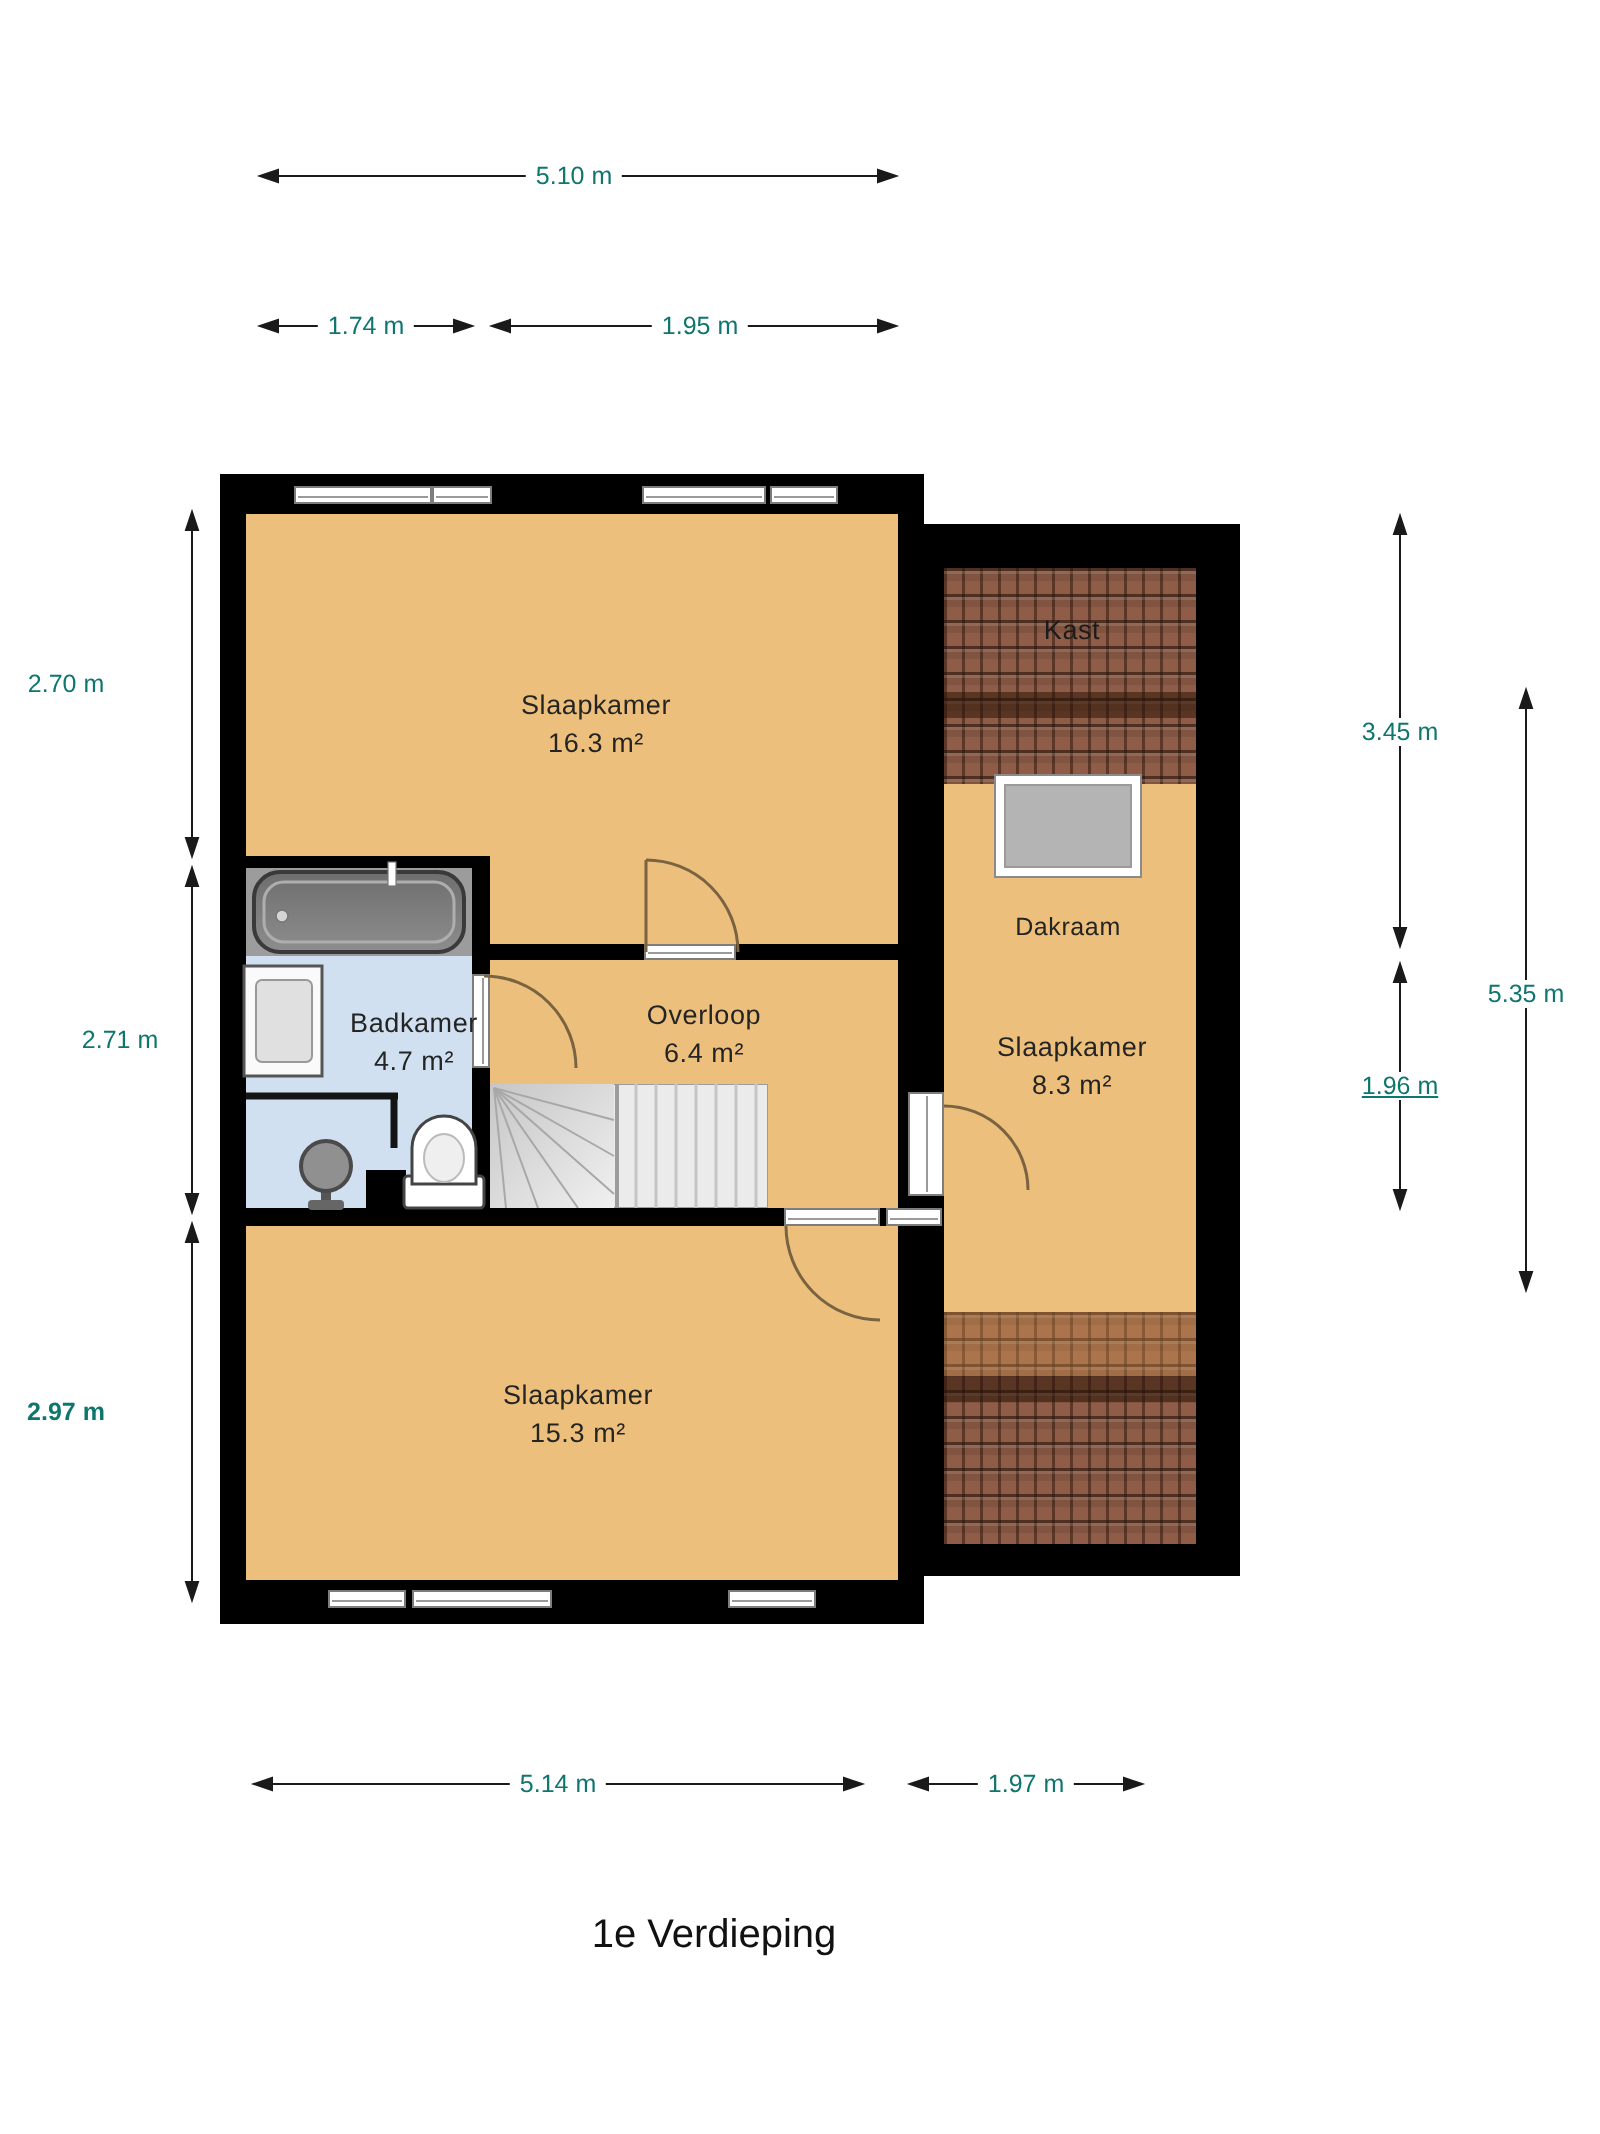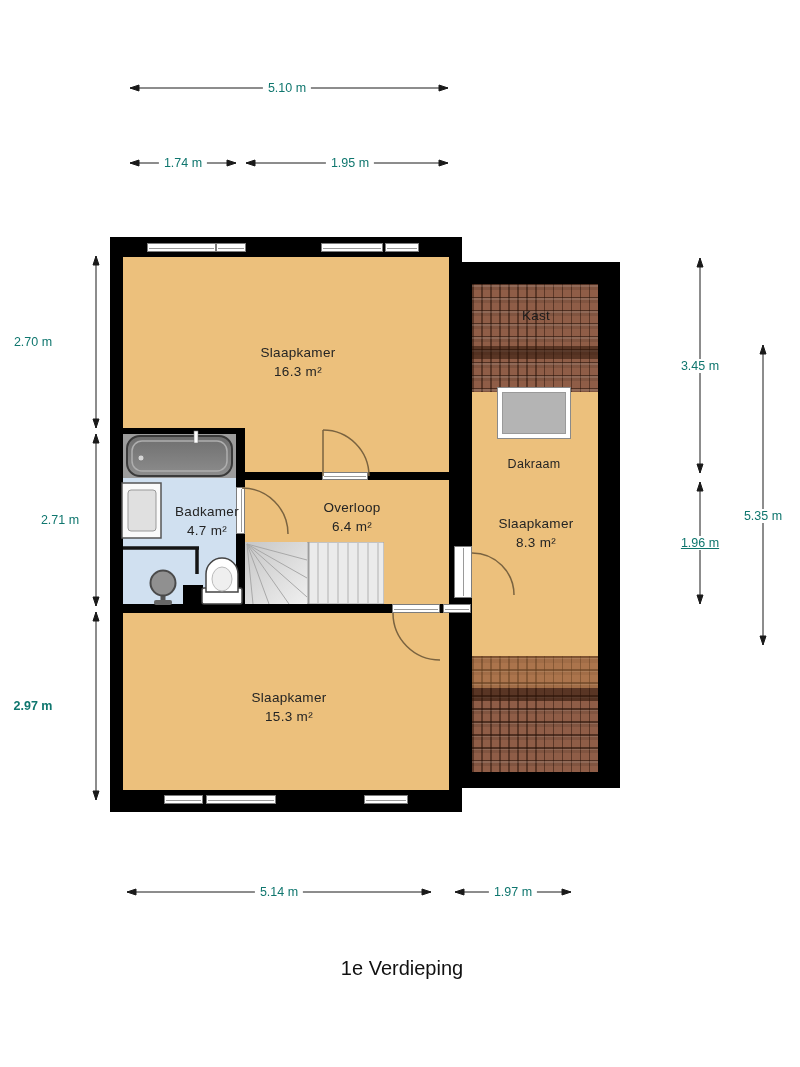--- a/index.html
+++ b/index.html
@@ -18,21 +18,21 @@
   .tileband-light{position:absolute;left:0;right:0;background:rgba(240,170,90,0.30);}
   .win{position:absolute;background:#ffffff;border:1px solid #7d7d7d;box-sizing:border-box;}
   .win.h::after{content:"";position:absolute;left:1px;right:1px;top:50%;height:1px;background:#9a9a9a;}
   .win.v::after{content:"";position:absolute;top:1px;bottom:1px;left:50%;width:1px;background:#9a9a9a;}
   .room-label{position:absolute;transform:translate(-50%,-50%);text-align:center;
     color:#242424;font-size:13.5px;line-height:19px;font-weight:500;letter-spacing:0.3px;white-space:nowrap;}
   .dim-label{position:absolute;transform:translate(-50%,-50%);background:#ffffff;padding:0 5px;
     color:#0f766e;font-size:12.5px;font-weight:400;white-space:nowrap;}
   .dim-label.noBg{background:transparent;}
   #plan-title{position:absolute;transform:translate(-50%,-50%);color:#111111;font-size:20px;
-    font-weight:400;white-space:nowrap;margin-left:45px;}
+    font-weight:400;white-space:nowrap;}
   .dakraam-frame{position:absolute;background:#ffffff;border:1px solid #8a8a8a;box-sizing:border-box;}
   .dakraam-glass{position:absolute;left:4px;top:4px;right:4px;bottom:4px;background:#b4b4b4;border:1px solid #9a9a9a;}
   svg{position:absolute;left:0;top:0;}
 </style>
 </head>
 <body>
 
 <div id="canvas">
 
   <div class="wall" style="left:110px;top:237px;width:352px;height:575px;"></div>
@@ -223,19 +223,19 @@
   </div>
 
   <div class="dim-label" style="left:287px;top:88px;">5.10 m</div>
   <div class="dim-label" style="left:183px;top:163px;">1.74 m</div>
   <div class="dim-label" style="left:350px;top:163px;">1.95 m</div>
   <div class="dim-label noBg" style="left:33px;top:342px;">2.70 m</div>
   <div class="dim-label noBg" style="left:33px;top:520px;margin-left:27px;">2.71 m</div>
   <div class="dim-label noBg" style="left:33px;top:706px;font-weight:bold;">2.97 m</div>
   <div class="dim-label" style="left:700px;top:366px;">3.45 m</div>
   <div class="dim-label" style="left:700px;top:543px;text-decoration:underline;">1.96 m</div>
-  <div class="dim-label" style="left:763px;top:497px;margin-top:19px;">5.35 m</div>
+  <div class="dim-label" style="left:763px;top:497px;">5.35 m</div>
   <div class="dim-label" style="left:279px;top:892px;">5.14 m</div>
   <div class="dim-label" style="left:513px;top:892px;">1.97 m</div>
 
   <div id="plan-title" style="left:357px;top:968px;">1e Verdieping</div>
 
 </div>
 
 </body></html>

